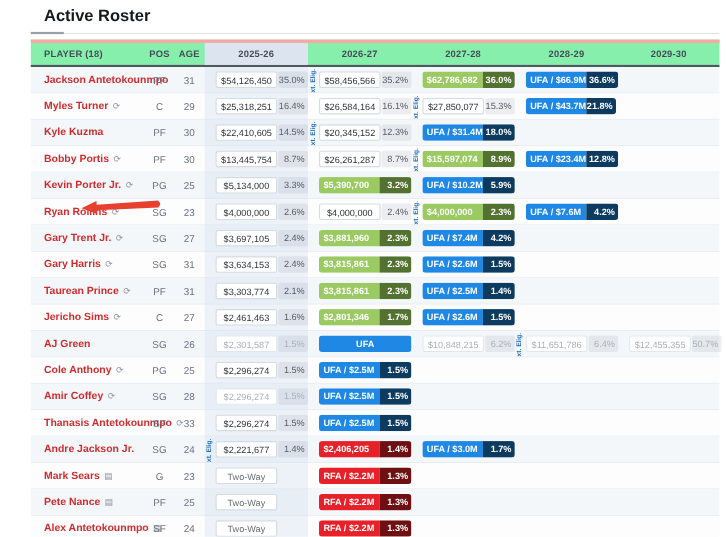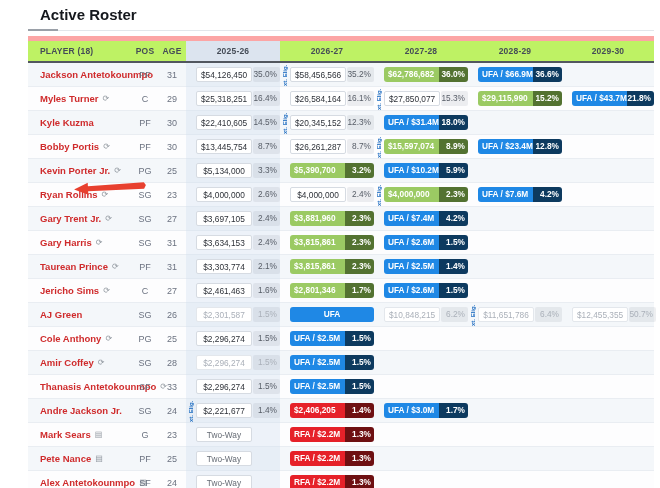--- a/index.html
+++ b/index.html
@@ -13,21 +13,21 @@
   body{
     width:660px;height:488px;position:relative;background:#fff;
     font-family:"Liberation Sans",sans-serif;overflow:hidden;
     -webkit-font-smoothing:antialiased;
   }
   .page-title{position:absolute;left:40px;top:6px;font-size:15px;font-weight:bold;color:#15181d;margin:0;}
   .title-rule{position:absolute;left:28px;top:30px;width:626px;height:1px;background:#e2e6ea;}
   .title-rule-dark{position:absolute;left:28px;top:29px;width:30px;height:2px;background:#9aa0a8;}
 
   .tbl{position:absolute;left:28px;top:36px;width:626px;}
-  .thead{display:flex;height:20px;background:#bef264;border-top:5px solid #fca5a5;border-bottom:2px solid #52575f;}
+  .thead{display:flex;height:20px;background:#86efac;border-top:3px solid #fca5a5;border-bottom:2px solid #52575f;}
   .hcell{box-sizing:border-box;font-size:8.5px;font-weight:bold;color:#454c57;line-height:20px;text-align:center;letter-spacing:.2px;}
   .hcell.w-player{text-align:left;padding-left:12px;}
   .hcell.hl{background:var(--column-highlight);}
 
   .row{display:flex;height:24px;box-sizing:border-box;border-bottom:1px solid #e9edf2;align-items:center;}
   .row:nth-child(odd){background:#f4f7fa;}
   .row:nth-child(even){background:#fdfdfe;}
 
   .w-player{width:104px;} .w-pos{width:26px;} .w-age{width:28px;}
   .w-year{width:94px;} .w-year-last{width:92px;}
@@ -133,26 +133,20 @@
             <span class="pct-box">16.1%</span>
           </div>
         </div>
         <div class="cell c-year w-year">
           <span class="ext">xt. Elig.</span>
           <div class="money" style="display: flex;">
             <span class="val-box">$27,850,077</span>
             <span class="pct-box">15.3%</span>
           </div>
         </div>
-        <div class="cell c-year w-year">
-          <div class="pill green">
-            <span class="pv">$29,115,990</span>
-            <span class="pp">15.2%</span>
-          </div>
-        </div>
         <div class="cell c-year w-year-last">
           <div class="pill blue">
             <span class="pv">UFA / $43.7M</span>
             <span class="pp">21.8%</span>
           </div>
         </div>
       </div>
       <div class="row">
         <div class="cell c-player w-player">
           <span class="pname">Kyle Kuzma</span>

